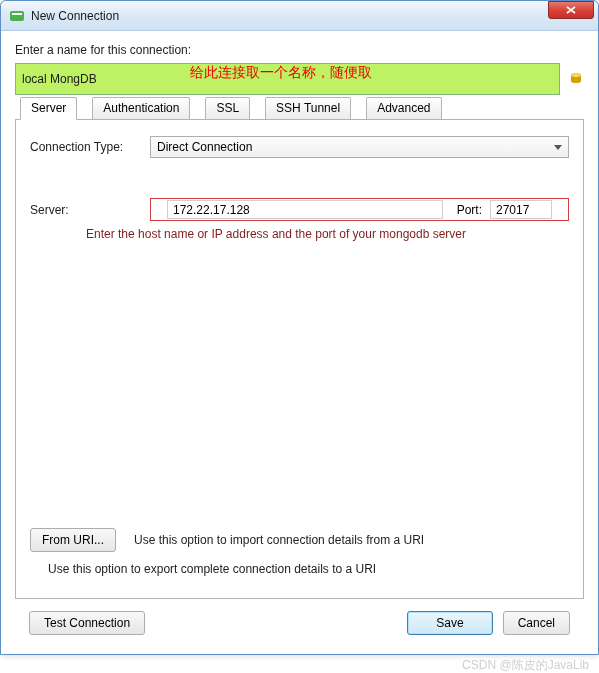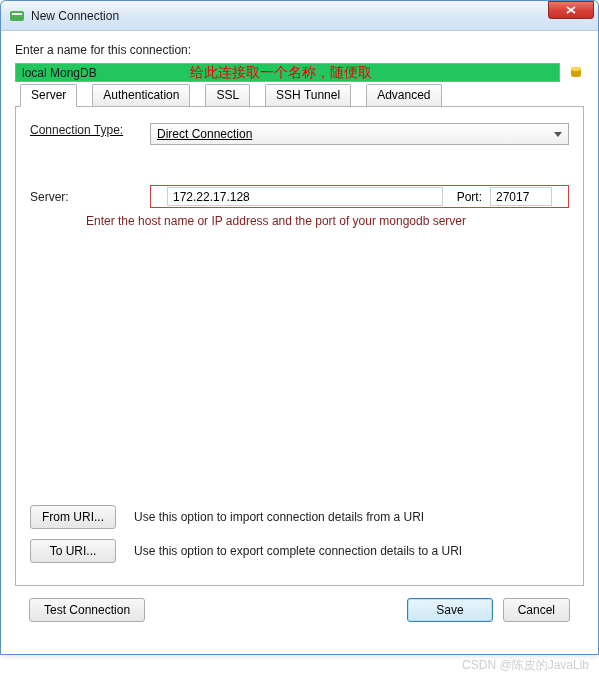--- a/index.html
+++ b/index.html
@@ -63,23 +63,23 @@
     }
     .name-row {
       display: flex;
       align-items: center;
       gap: 8px;
       position: relative;
       margin-bottom: 10px;
     }
     .name-input {
       flex: 1;
-      height: 19px;
+      height: 32px;
       border: 1px solid #7fb77f;
-      background: #22c55e;
+      background: #bef264;
       padding: 8px 6px;
       font-size: 12px;
       font-family: inherit;
       color: #1a1a1a;
     }
     .annotation {
       position: absolute;
       left: 175px;
       top: 1px;
       color: #e00;
@@ -124,22 +124,22 @@
     }
     .tab-body {
       padding: 16px 14px 12px;
       height: 478px;
       display: flex;
       flex-direction: column;
     }
     .upper-form { flex-shrink: 0; }
     .form-row {
       display: flex;
+      align-items: center;
       margin-bottom: 10px;
-      text-decoration: underline;
     }
     .form-label {
       width: 120px;
       color: #222;
     }
     .conn-type {
       flex: 1;
       height: 22px;
       border: 1px solid #abadb3;
       background: linear-gradient(to bottom, #fdfdfd, #f0f0f0);
@@ -315,21 +315,20 @@
         </div>
 
         <div class="spacer"></div>
 
         <div class="uri-section">
           <div class="uri-row">
             <button class="uri-btn"><span>From URI...</span></button>
             <span class="uri-text">Use this option to import connection details from a URI</span>
           </div>
           <div class="uri-row">
-            <button class="uri-btn"><span>To URI...</span></button>
             <span class="uri-text">Use this option to export complete connection details to a URI</span>
           </div>
         </div>
       </div>
     </div>
 
     <div class="footer">
       <button class="btn"><span>Test Connection</span></button>
       <div class="spacer-footer"></div>
       <button class="btn btn-primary"><span>Save</span></button>

